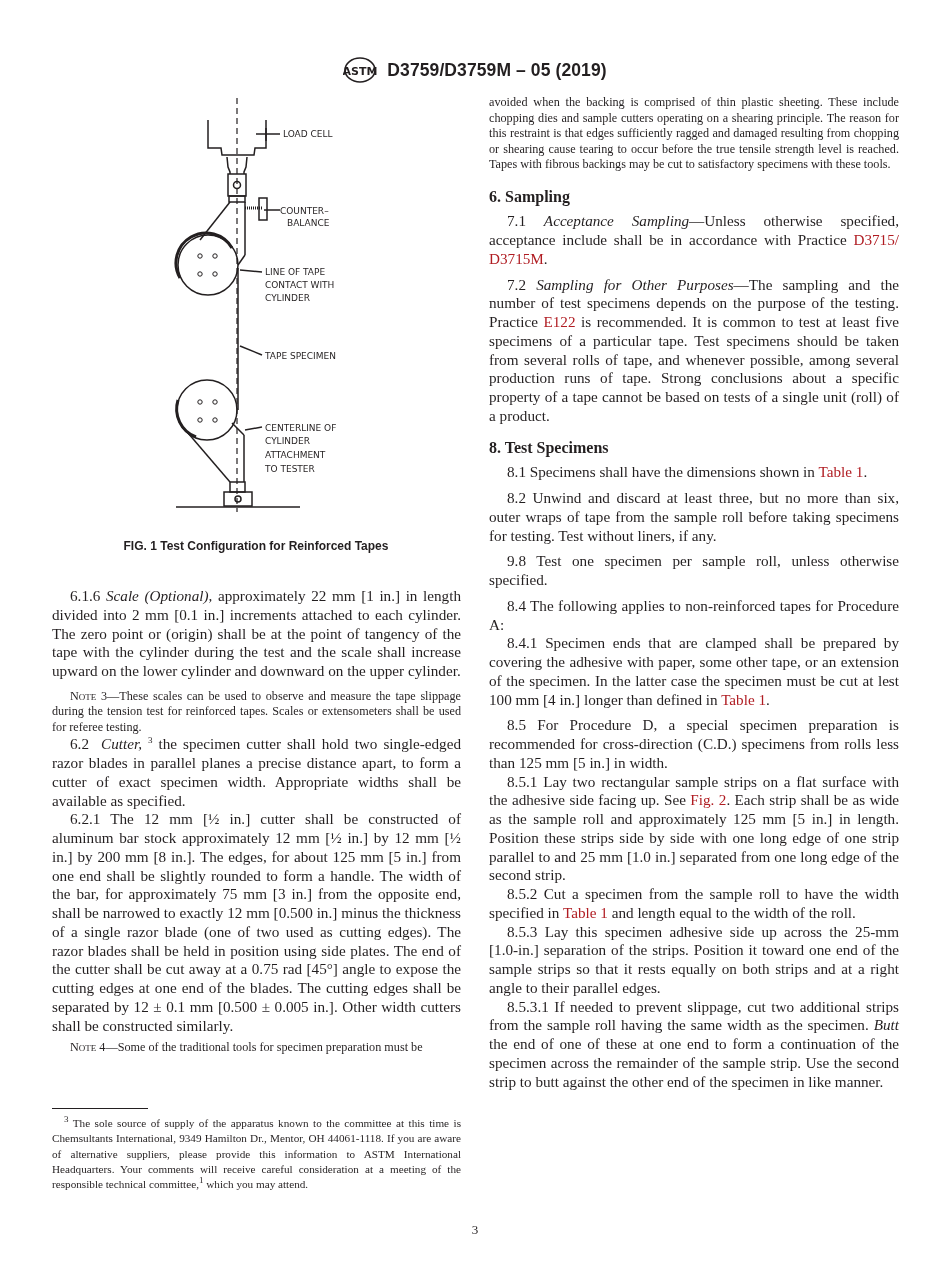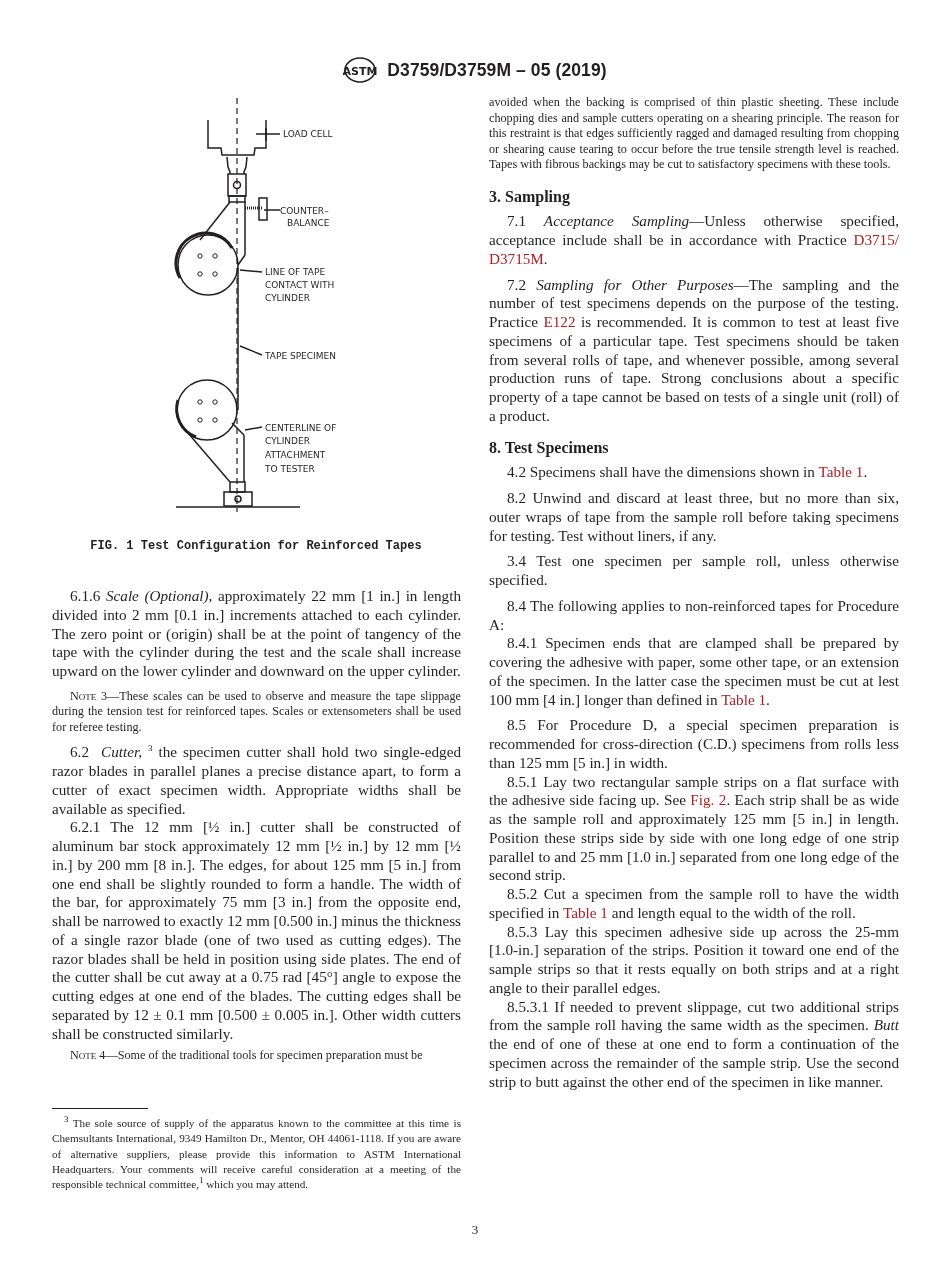--- a/index.html
+++ b/index.html
@@ -6,21 +6,21 @@
   body { width:950px; height:1272px; position:relative; overflow:hidden; color:#231f20;
          font-family:"Liberation Serif", serif; }
   .header { position:absolute; top:56px; left:0; width:950px; text-align:center; }
   .header .logo { display:inline-block; vertical-align:middle; width:34px; height:28px; margin-right:6px; }
   .header .title { display:inline-block; vertical-align:middle; font-family:"Liberation Sans", sans-serif;
                    font-weight:bold; font-size:17.5px; letter-spacing:0.1px;text-align:right; }
   .figure { position:absolute; left:160px; top:95px; width:260px; height:430px; }
   .figure svg { width:260px; height:430px; }
   .figlabel { font-family:"DejaVu Sans", sans-serif; font-size:9px; fill:#231f20; }
   .fig-caption { position:absolute; top:539px; left:50px; width:412px; text-align:center;
-                 font-family:Liberation Mono, monospace; font-weight:bold; font-size:12px; }
+                 font-family:Liberation Sans, sans-serif; font-weight:bold; font-size:12px; }
   .col { position:absolute; font-size:15.2px; line-height:18.75px; text-align:justify; }
   .col-left { left:52px; top:587px; width:409px; }
   .col-right { left:489px; top:95px; width:410px; }
   p { margin:0; text-indent:18px; }
   p.gap { margin-top:7px; }
   .note { font-size:12.2px; line-height:15.5px; text-indent:18px; margin-top:8px; }
   .note .sc { font-variant:small-caps; }
   .note-top { font-size:12.2px; line-height:15.5px; text-indent:0; }
   .sec { font-weight:bold; font-size:16px; margin:15px 0 6px 0; text-indent:0; }
   .link { color:#b01c22; }
@@ -107,37 +107,37 @@
     <text class="figlabel" x="265" y="444">CYLINDER</text>
     <text class="figlabel" x="265" y="458">ATTACHMENT</text>
     <text class="figlabel" x="265" y="472">TO TESTER</text>
   </svg>
 </div>
 <div class="fig-caption">FIG. 1 Test Configuration for Reinforced Tapes</div>
 
 <div class="col col-left">
   <p><span>6.1.6</span> <i>Scale (Optional),</i><span> approximately 22 mm [1 in.] in length divided into 2 mm [0.1 in.] increments attached to each cylinder. The zero point or (origin) shall be at the point of tangency of the tape with the cylinder during the test and the scale shall increase upward on the lower cylinder and downward on the upper cylinder.</span></p>
   <p class="note"><span class="sc">Note</span><span> 3—These scales can be used to observe and measure the tape slippage during the tension test for reinforced tapes. Scales or extensometers shall be used for referee testing.</span></p>
-  <p style="margin-top:8px"><span>6.2</span>&nbsp; <i>Cutter,</i> <sup>3</sup><span> the specimen cutter shall hold two single-edged razor blades in parallel planes a precise distance apart, to form a cutter of exact specimen width. Appropriate widths shall be available as specified.</span></p>
+  <p style="margin-top:0"><span>6.2</span>&nbsp; <i>Cutter,</i> <sup>3</sup><span> the specimen cutter shall hold two single-edged razor blades in parallel planes a precise distance apart, to form a cutter of exact specimen width. Appropriate widths shall be available as specified.</span></p>
   <p>6.2.1 The 12 mm [½ in.] cutter shall be constructed of aluminum bar stock approximately 12 mm [½ in.] by 12 mm [½ in.] by 200 mm [8 in.]. The edges, for about 125 mm [5 in.] from one end shall be slightly rounded to form a handle. The width of the bar, for approximately 75 mm [3 in.] from the opposite end, shall be narrowed to exactly 12 mm [0.500 in.] minus the thickness of a single razor blade (one of two used as cutting edges). The razor blades shall be held in position using side plates. The end of the cutter shall be cut away at a 0.75 rad [45°] angle to expose the cutting edges at one end of the blades. The cutting edges shall be separated by 12 ± 0.1 mm [0.500 ± 0.005 in.]. Other width cutters shall be constructed similarly.</p>
   <p class="note" style="margin-top:5px"><span class="sc">Note</span><span> 4—Some of the traditional tools for specimen preparation must be</span></p>
 </div>
 
 <div class="fn-rule"></div>
 <div class="footnote"><sup>3</sup><span> The sole source of supply of the apparatus known to the committee at this time is Chemsultants International, 9349 Hamilton Dr., Mentor, OH 44061-1118. If you are aware of alternative suppliers, please provide this information to ASTM International Headquarters. Your comments will receive careful consideration at a meeting of the responsible technical committee,</span><sup>1</sup><span> which you may attend.</span></div>
 
 <div class="col col-right">
   <p class="note-top">avoided when the backing is comprised of thin plastic sheeting. These include chopping dies and sample cutters operating on a shearing principle. The reason for this restraint is that edges sufficiently ragged and damaged resulting from chopping or shearing cause tearing to occur before the true tensile strength level is reached. Tapes with fibrous backings may be cut to satisfactory specimens with these tools.</p>
-  <p class="sec">3.  Sampling</p>
+  <p class="sec">6.  Sampling</p>
   <p><span>7.1</span> <i>Acceptance Sampling</i><span>—Unless otherwise specified, acceptance include shall be in accordance with Practice </span><span class="link">D3715/ D3715M</span><span>.</span></p>
   <p class="gap"><span>7.2</span> <i>Sampling for Other Purposes</i><span>—The sampling and the number of test specimens depends on the purpose of the testing. Practice </span><span class="link">E122</span><span> is recommended. It is common to test at least five specimens of a particular tape. Test specimens should be taken from several rolls of tape, and whenever possible, among several production runs of tape. Strong conclusions about a specific property of a tape cannot be based on tests of a single unit (roll) of a product.</span></p>
   <p class="sec" style="margin-top:13px">8.  Test Specimens</p>
-  <p><span>4.2  Specimens shall have the dimensions shown in </span><span class="link">Table 1</span><span>.</span></p>
+  <p><span>8.1  Specimens shall have the dimensions shown in </span><span class="link">Table 1</span><span>.</span></p>
   <p class="gap">8.2  Unwind and discard at least three, but no more than six, outer wraps of tape from the sample roll before taking specimens for testing. Test without liners, if any.</p>
-  <p class="gap">3.4  Test one specimen per sample roll, unless otherwise specified.</p>
+  <p class="gap">9.8  Test one specimen per sample roll, unless otherwise specified.</p>
   <p class="gap">8.4  The following applies to non-reinforced tapes for Procedure A:</p>
   <p><span>8.4.1  Specimen ends that are clamped shall be prepared by covering the adhesive with paper, some other tape, or an extension of the specimen. In the latter case the specimen must be cut at lest 100 mm [4 in.] longer than defined in </span><span class="link">Table 1</span><span>.</span></p>
   <p class="gap">8.5  For Procedure D, a special specimen preparation is recommended for cross-direction (C.D.) specimens from rolls less than 125 mm [5 in.] in width.</p>
   <p><span>8.5.1  Lay two rectangular sample strips on a flat surface with the adhesive side facing up. See </span><span class="link">Fig. 2</span><span>. Each strip shall be as wide as the sample roll and approximately 125 mm [5 in.] in length. Position these strips side by side with one long edge of one strip parallel to and 25 mm [1.0 in.] separated from one long edge of the second strip.</span></p>
   <p><span>8.5.2  Cut a specimen from the sample roll to have the width specified in </span><span class="link">Table 1</span><span> and length equal to the width of the roll.</span></p>
   <p>8.5.3  Lay this specimen adhesive side up across the 25-mm [1.0-in.] separation of the strips. Position it toward one end of the sample strips so that it rests equally on both strips and at a right angle to their parallel edges.</p>
   <p><span>8.5.3.1  If needed to prevent slippage, cut two additional strips from the sample roll having the same width as the specimen. </span><i>Butt</i><span> the end of one of these at one end to form a continuation of the specimen across the remainder of the sample strip. Use the second strip to butt against the other end of the specimen in like manner.</span></p>
 </div>
 
 <div class="pageno">3</div>

